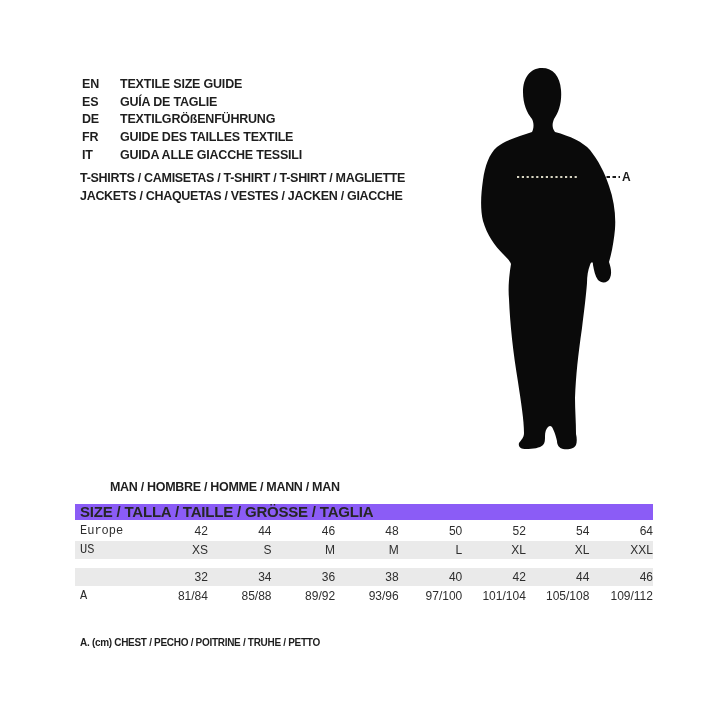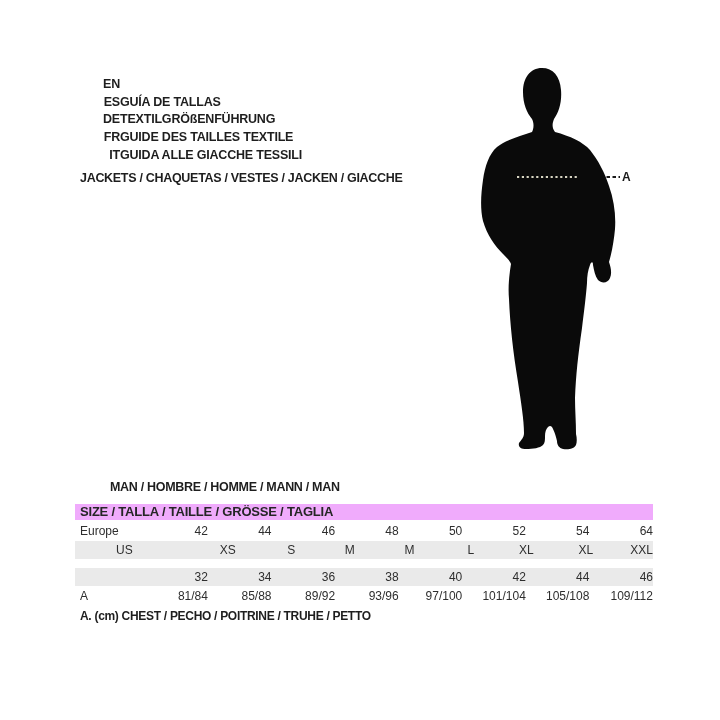--- a/index.html
+++ b/index.html
@@ -3,70 +3,72 @@
 <meta charset="utf-8">
 <style>
   html,body{margin:0;padding:0;background:#ffffff;}
   .canvas{
     position:relative;width:720px;height:720px;background:#ffffff;overflow:hidden;
     font-family:"Liberation Sans",sans-serif;color:#1e1e1e;
   }
   
   .langs{position:absolute;left:82px;top:76px;}
   .lang-row{display:flex;font-size:12.5px;font-weight:700;line-height:17.7px;letter-spacing:-0.2px;}
-  .lang-code{width:38px;flex:0 0 38px;text-align:right;}
+  .lang-code{width:38px;flex:0 0 38px;}
   
   .products{position:absolute;left:80px;top:169px;font-size:12.5px;font-weight:700;line-height:18.3px;letter-spacing:-0.3px;}
   
   .figure{position:absolute;left:440px;top:40px;width:260px;height:440px;}
   .figure svg{display:block;}
   .measure-a{position:absolute;left:622px;top:170px;font-size:12px;font-weight:700;color:#1a1a1a;}
   
   .man-title{position:absolute;left:90px;top:480px;font-size:12.5px;font-weight:700;letter-spacing:-0.3px;padding-left:20px;}
   
   .size-table{position:absolute;left:75px;top:504px;width:578px;}
-  .st-header{height:16px;line-height:16px;background:#f0abfc;font-size:13px;font-weight:700;color:#262626;padding-left:5px;letter-spacing:-0.2px;}
+  .st-header{height:16px;line-height:16px;background:#8b5cf6;font-size:15px;font-weight:700;color:#262626;padding-left:5px;letter-spacing:-0.2px;}
   .st-row{display:flex;align-items:center;font-size:12px;color:#2e2e2e;}
   .st-row.r0{height:21px;background:#ffffff;}
-  .st-row.r1{height:18px;background:#eaeaea;padding-left:36px;}
+  .st-row.r1{height:18px;background:#eaeaea;}
   .st-row.r2{height:18px;background:#eaeaea;margin-top:9px;}
   .st-row.r3{height:19px;background:#ffffff;}
-  .st-label{width:12%;flex:0 0 12%;padding-left:5px;box-sizing:border-box;}
+  .st-label{width:12%;flex:0 0 12%;padding-left:5px;box-sizing:border-box;font-family:Liberation Mono, monospace;}
   .st-cell{width:11%;flex:0 0 11%;text-align:right;}
   
-  .footnote{position:absolute;left:80px;top:609px;font-size:12px;font-weight:700;letter-spacing:-0.3px;}
+  .footnote{position:absolute;left:80px;top:637px;font-size:10px;font-weight:700;letter-spacing:-0.3px;}
 </style>
 </head>
 <body>
 
 <div class="canvas">
 
   <div class="langs">
     <div class="lang-row">
       <span class="lang-code">EN</span>
+      <span class="lang-label">TEXTILE SIZE GUIDE</span>
     </div>
     <div class="lang-row">
       <span class="lang-code">ES</span>
-      <span class="lang-label">GUÍA DE TALLAS</span>
+      <span class="lang-label">GUÍA DE TAGLIE</span>
     </div>
     <div class="lang-row">
       <span class="lang-code">DE</span>
       <span class="lang-label">TEXTILGRÖßENFÜHRUNG</span>
     </div>
     <div class="lang-row">
       <span class="lang-code">FR</span>
       <span class="lang-label">GUIDE DES TAILLES TEXTILE</span>
     </div>
     <div class="lang-row">
       <span class="lang-code">IT</span>
       <span class="lang-label">GUIDA ALLE GIACCHE TESSILI</span>
     </div>
   </div>
 
   <div class="products">
+    <div>T-SHIRTS / CAMISETAS / T-SHIRT / T-SHIRT / MAGLIETTE</div>
     <div>JACKETS / CHAQUETAS / VESTES / JACKEN / GIACCHE</div>
   </div>
 
   <div class="figure">
     <svg width="260" height="440" viewBox="0 0 260 440" xmlns="http://www.w3.org/2000/svg">
       <path fill="#0a0a0a" d="
         M102,28
         C90,28 83,38 83,52
         C83,64 87,73 92,79
         C94,83 94,88 92,92

